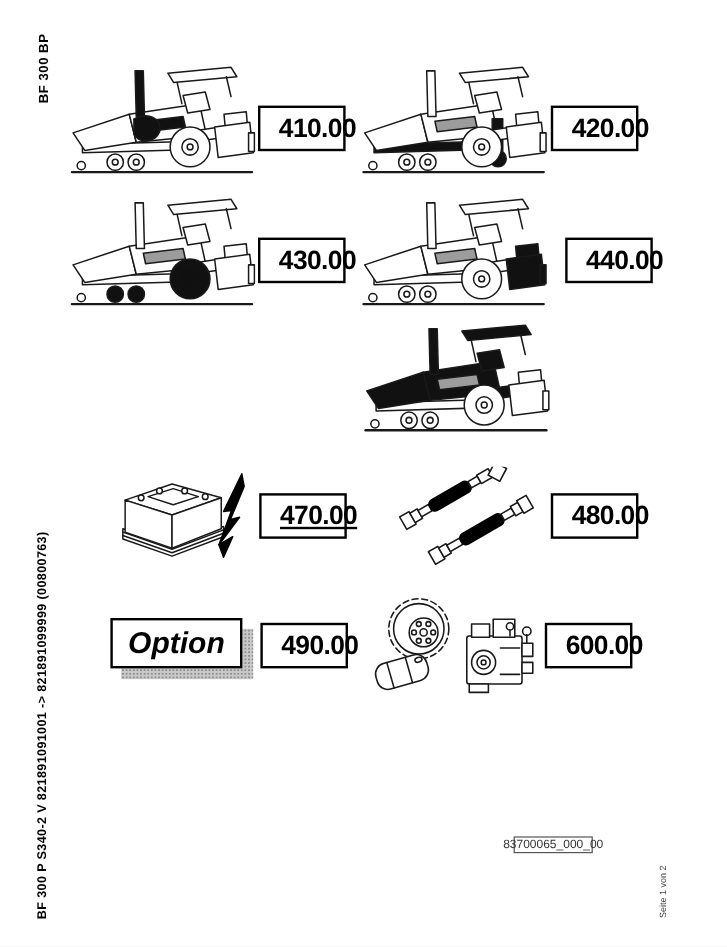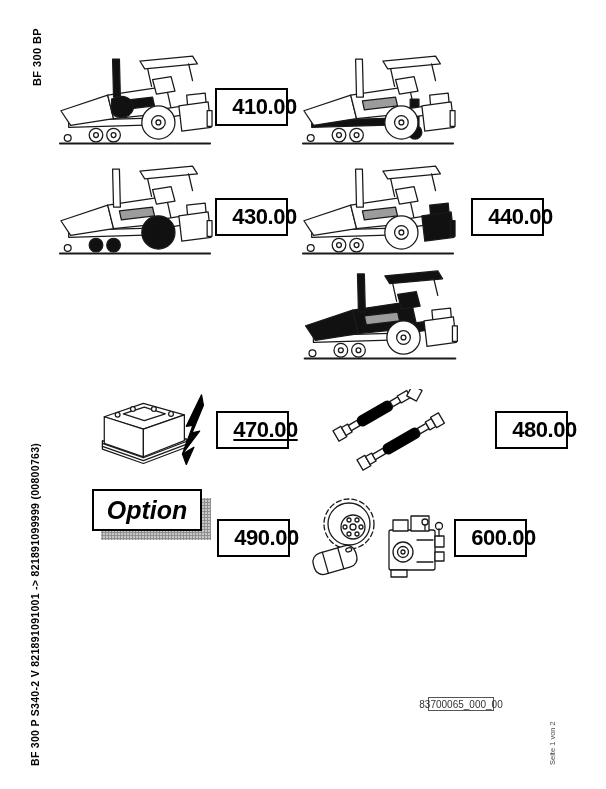--- a/index.html
+++ b/index.html
@@ -28,21 +28,21 @@
   
   .v410 .p-door,.v410 .p-engineblob{display:inline;fill:#111;}
   .v410 .p-hatch{fill:#111;}
   .v420 .p-bar{fill:#111;}
   .v420 .p-rearbar,.v420 .p-rearwheel{display:inline;fill:#111;}
   .v430 .p-wheel{fill:#111;}
   .v430 .p-hub,.v430 .p-hubc,.v430 .p-hub2{fill:#111;stroke:#111;}
   .v440 .p-screed,.v440 .p-screedtop,.v440 .p-endcap{fill:#111;}
   .v460 .p-nose,.v460 .p-bodyblock,.v460 .p-console,.v460 .p-roof,.v460 .p-door,.v460 .p-arm{fill:#111;}
   
-  .option-wrap{position:absolute;left:92px;top:489px;width:122px;height:58px;}
+  .option-wrap{position:absolute;left:92px;top:515px;width:122px;height:58px;}
   .option-shadow{position:absolute;left:9px;top:9px;width:110px;height:42px;
       background-color:#c9c9c9;
       background-image:radial-gradient(#8f8f8f 1px, rgba(0,0,0,0) 1.1px);
       background-size:3px 3px;}
   .option-box{position:absolute;left:0;top:0;width:110px;height:42px;border:2px solid #000;
       background:#fff;display:flex;align-items:center;justify-content:center;
       font-size:25px;font-weight:bold;font-style:italic;color:#000;box-sizing:border-box;}
   
   .docbox{position:absolute;left:428px;top:697px;width:66px;height:14px;border:1px solid #555;
       display:flex;align-items:center;justify-content:center;
@@ -111,20 +111,21 @@
   <circle class="p-wheel" cx="104" cy="70" r="17"></circle>
   <circle class="p-hub" cx="104" cy="70" r="7"></circle>
   <circle class="p-hubc" cx="104" cy="70" r="2.5"></circle>
   <circle class="p-wheel" cx="40" cy="83" r="7"></circle>
   <circle class="p-hub2" cx="40" cy="83" r="2.5"></circle>
   <circle class="p-wheel" cx="58" cy="83" r="7"></circle>
   <circle class="p-hub2" cx="58" cy="83" r="2.5"></circle>
  </g>
 </svg>
     </div>
+  <div class="plate" style="left:459px;top:88px;">420.00</div>
 
   <div class="fig paver-fig v430" style="left:57px;top:164px;width:156px;height:93px;">
 <svg viewBox="0 0 160 95" preserveAspectRatio="xMidYMid meet">
  <g class="la">
   <line x1="3" y1="91.5" x2="157" y2="91.5" class="ground"></line>
   <circle class="p-roller" cx="11" cy="86" r="3.5"></circle>
   <polygon class="p-bar" points="12,68 116,65 116,72 12,75"></polygon>
   <polygon class="p-nose" points="4,58 52,42 58,66 14,73"></polygon>
   <polygon class="p-bodyblock" points="52,42 112,33 118,60 58,66"></polygon>
   <polygon class="p-hatch" points="64,48 98,44 100,53 66,57"></polygon>
@@ -253,21 +254,21 @@
             <rect x="9" y="-4.5" width="7" height="9"></rect>
           <rect x="16" y="-3" width="12" height="6"></rect>
           <rect x="28" y="-5" width="40" height="10" rx="4" class="ink"></rect>
           <rect x="68" y="-3" width="10" height="6"></rect>
           <rect x="78" y="-4.5" width="7" height="9"></rect>
             <rect x="85" y="-6" width="9" height="12"></rect>
         </g>
       </g>
     </svg>
   </div>
-  <div class="plate" style="left:459px;top:411px;margin-left:36px;">480.00</div>
+  <div class="plate" style="left:459px;top:411px;">480.00</div>
 
   <div class="option-wrap">
     <div class="option-shadow"></div>
     <div class="option-box">
       <span>Option</span>
     </div>
   </div>
   <div class="plate" style="left:217px;top:519px;">490.00</div>
 
   <div class="fig" style="left:305px;top:494px;width:150px;height:92px;">

